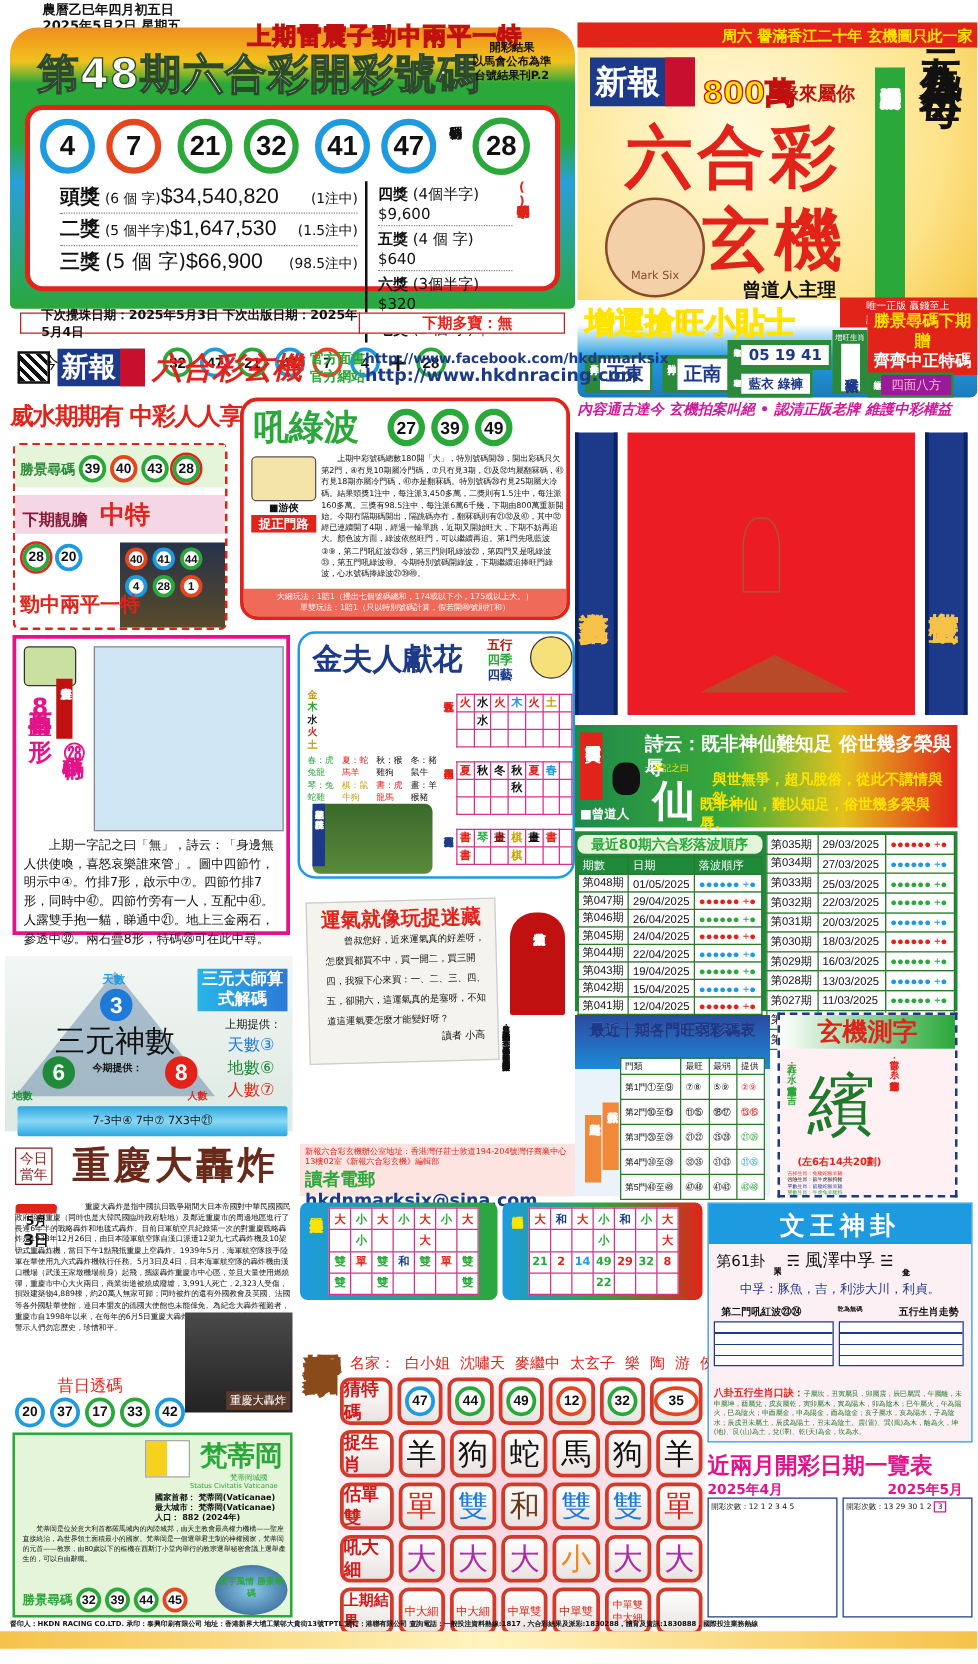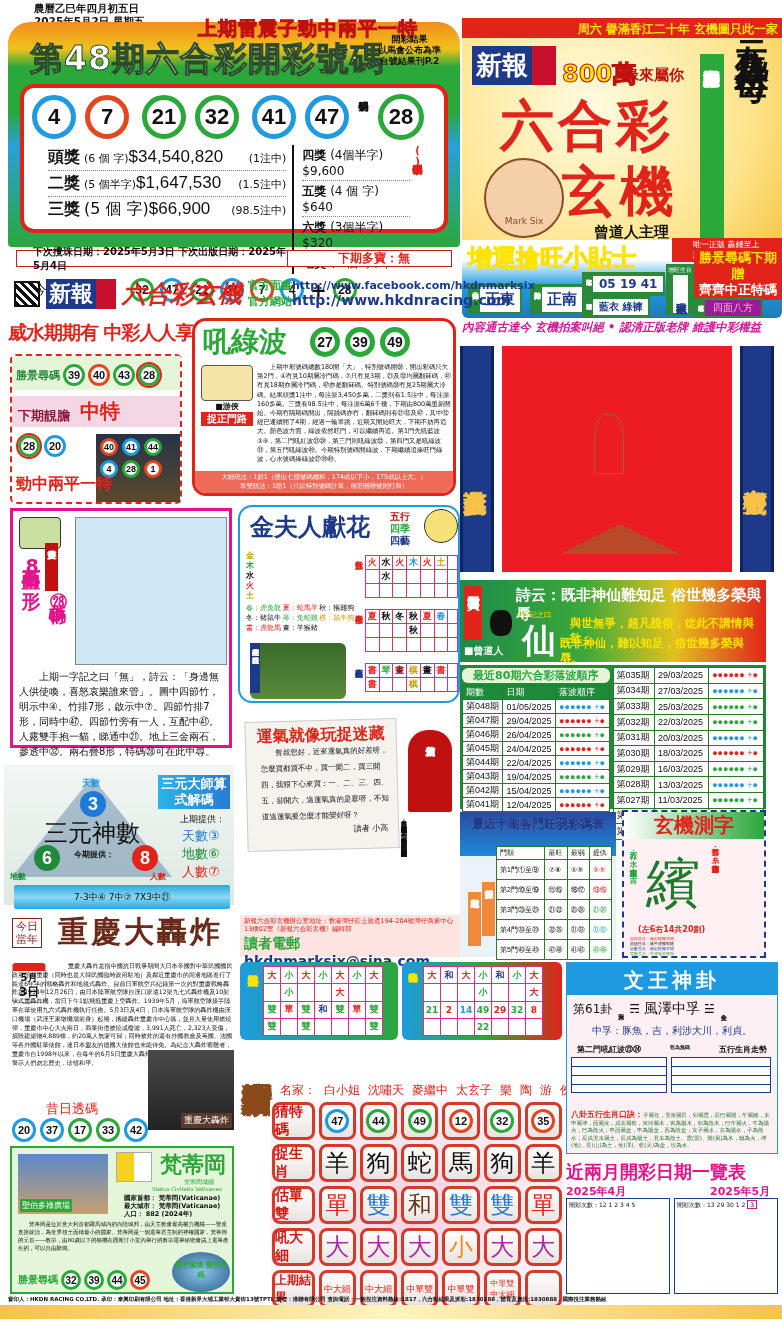--- a/index.html
+++ b/index.html
@@ -232,21 +232,21 @@
       <div style="color:#1d3a8a">四藝</div>
     </div>
   <div class="abs" style="left:184px;top:2px;width:34px;height:34px;border-radius:50%;background:#f6e07a;border:1px solid #333"></div>
   <div class="abs" style="left:6px;top:44px;font-size:8px;line-height:10px;font-weight:bold">
     <div style="color:#c8a000">金</div>
     <div style="color:#2aa83a">木</div>
     <div>水</div>
     <div style="color:#e2231a">火</div>
     <div style="color:#c8a000">土</div>
   </div>
-  <div class="abs" style="left:6px;top:96px;font-size:7px;line-height:10px;width:110px;display:grid;grid-template-columns:1fr 1fr 1fr">
+  <div class="abs" style="left:6px;top:96px;font-size:7px;line-height:10px;width:110px;display:grid;grid-template-columns:1fr 1fr 1fr 1fr">
     <span style="color:#2aa83a">春：虎兔龍</span>
       <span style="color:#e2231a">夏：蛇馬羊</span>
     <span>秋：猴雞狗</span>
       <span>冬：豬鼠牛</span>
     <span style="color:#2aa83a">琴：兔蛇雞</span>
       <span style="color:#c8a000">棋：鼠牛狗</span>
     <span style="color:#e2231a">書：虎龍馬</span>
       <span>畫：羊猴豬</span>
   </div>
   <div class="abs" style="left:10px;top:136px;width:96px;height:56px;background:linear-gradient(#3a6a2a,#5a8a3a);border-radius:6px"><span class="vtext" style="font-size:7px;color:#fff;background:#1d3a8a;height:50px;display:inline-block">今期獻花 粉撲花</span></div>
@@ -588,23 +588,20 @@
 <div class="abs" style="left:46px;top:1100px;font-size:13px;color:#e2231a">昔日透碼</div>
 <div class="abs" style="left:12px;top:1118px;display:flex;gap:4px">
   <span class="ball b-blue sb" style="width:24px;height:24px;font-size:11px">20</span>
   <span class="ball b-blue sb" style="width:24px;height:24px;font-size:11px">37</span>
   <span class="ball b-green sb" style="width:24px;height:24px;font-size:11px">17</span>
   <span class="ball b-green sb" style="width:24px;height:24px;font-size:11px">33</span>
   <span class="ball b-blue sb" style="width:24px;height:24px;font-size:11px">42</span>
 </div>
 
 <div class="abs" style="left:10px;top:1146px;width:224px;height:148px;border:2px solid #2aa83a;background:#e4f5d9">
-  <div class="abs" style="left:6px;top:6px;width:90px;height:60px;background:linear-gradient(#5a8ac8,#c8a070)">
-    <div style="position:absolute;bottom:2px;left:2px;background:#2aa83a;color:#fff;font-size:8px;padding:1px 2px">聖伯多祿廣場</div>
-  </div>
   <div class="abs" style="left:104px;top:4px;width:36px;height:30px;background:linear-gradient(90deg,#f6d21e 50%,#fff 50%);border:1px solid #aaa"></div>
   <div class="abs" style="left:148px;top:2px;font-size:22px;font-weight:bold;color:#2aa83a">梵蒂岡</div>
   <div class="abs" style="left:172px;top:30px;font-size:6px;color:#2aa83a">梵蒂岡城國</div>
   <div class="abs" style="left:140px;top:38px;font-size:5.5px;color:#2aa83a">Status Civitatis Vaticanae</div>
   <div class="abs" style="left:112px;top:46px;font-size:6.5px;line-height:8px;font-weight:bold">
     <div><span>國家首都：</span> <span>梵蒂岡(Vaticanae)</span></div>
     <div><span>最大城市：</span> <span>梵蒂岡(Vaticanae)</span></div>
     <div><span>人口：</span> <span>882 (2024年)</span></div>
   </div>
   <div class="abs" style="left:6px;top:72px;width:212px;font-size:5.5px;line-height:8px;text-indent:2em">梵蒂岡是位於意大利首都羅馬城內的內陸城邦，由天主教會最高權力機構——聖座直接統治，為世界領土面積最小的國家。梵蒂岡是一個選舉君主制的神權國家，梵蒂岡的元首——教宗，由80歲以下的樞機在西斯汀小堂內舉行的教宗選舉秘密會議上選舉產生的，可以自由辭職。</div>
@@ -729,21 +726,21 @@
     <span class="key">
         <span class="ball b-green sb" style="width:24px;height:24px;font-size:11px">49</span>
       </span>
     <span class="key">
         <span class="ball b-red sb" style="width:24px;height:24px;font-size:11px">12</span>
       </span>
     <span class="key">
         <span class="ball b-green sb" style="width:24px;height:24px;font-size:11px">32</span>
       </span>
     <span class="key">
-        <span class="ball b-red sb" style="width:24px;height:24px;font-size:11px">35</span>
+        <span class="ball b-red sb" style="width:36px;height:24px;font-size:11px">35</span>
       </span>
   </div>
   <div style="display:flex;align-items:center">
     <span class="key rowlabel">捉生肖</span>
     <span class="key">羊</span>
       <span class="key">狗</span>
       <span class="key">蛇</span>
       <span class="key">馬</span>
       <span class="key">狗</span>
       <span class="key">羊</span>

